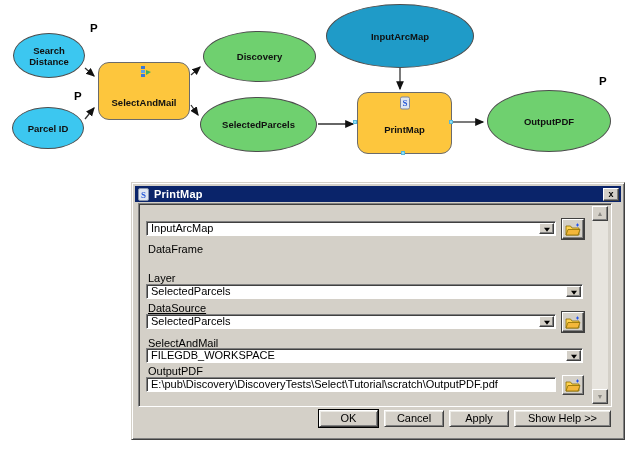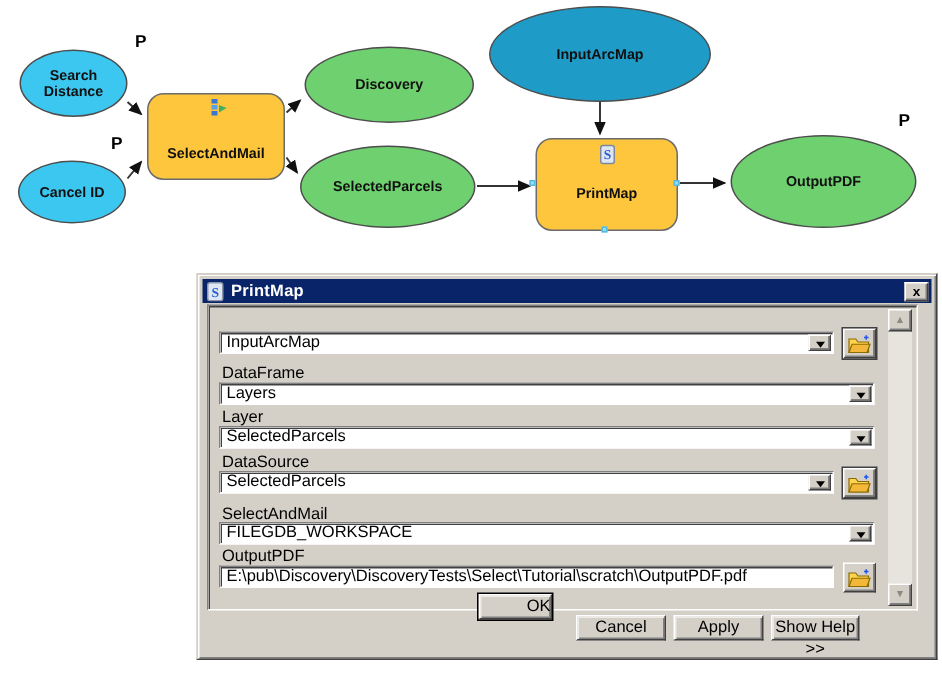--- a/index.html
+++ b/index.html
@@ -87,21 +87,21 @@
     <path d="M400,68 L400,89" stroke="#333" stroke-width="1.3" marker-end="url(#ah)" fill="none"></path>
     <path d="M453,122 L483,122" stroke="#333" stroke-width="1.3" marker-end="url(#ah)" fill="none"></path>
   </svg>
 
   <div class="node oval oval-cyan" style="left:13px; top:33px; width:72px; height:45px; padding:0 6px;">
     <span>Search Distance</span>
   </div>
   <div class="p-label" style="left:90px; top:22px;">P</div>
 
   <div class="node oval oval-cyan" style="left:12px; top:107px; width:72px; height:42px;">
-    <span>Cancel ID</span>
+    <span>Parcel ID</span>
   </div>
   <div class="p-label" style="left:74px; top:90px;">P</div>
 
   <div class="node toolbox" style="left:98px; top:62px; width:92px; height:58px; padding-top:22px;">
     <svg class="tool-icon" width="16" height="12" viewBox="0 0 16 12">
       <rect x="5" y="0" width="4" height="3" fill="#3a76d6"></rect>
       <rect x="5" y="4" width="4" height="3" fill="#5aa0e8"></rect>
       <rect x="5" y="8" width="4" height="3" fill="#3a76d6"></rect>
       <path d="M10,4 L15,6 L10,9 Z" fill="#3fae62"></path>
     </svg>
@@ -156,32 +156,28 @@
       </div>
       <div class="browse-btn outlined" style="left:423px; top:15px;">
         <svg width="16" height="13" viewBox="0 0 16 13">
           <path d="M1,3 L5.5,3 L7,5 L14,5 L14,12 L1,12 Z" fill="#ffd34f" stroke="#8a6d00" stroke-width="0.8"></path>
           <path d="M3,6.5 L15,6.5 L13,12 L1,12 Z" fill="#f3b73a" stroke="#8a6d00" stroke-width="0.8"></path>
           <path d="M12.5,0.5 v3 M11,2 h3" stroke="#2255ee" stroke-width="1"></path>
         </svg>
       </div>
 
       <div class="f-label" style="top:39px;">DataFrame</div>
-      <div class="field w-full" style="top:51px;">
-        <span>Layers</span>
-        <div class="drop-btn"></div>
-      </div>
 
       <div class="f-label" style="top:68px;">Layer</div>
       <div class="field w-full" style="top:80px;">
         <span>SelectedParcels</span>
         <div class="drop-btn"></div>
       </div>
 
-      <div class="f-label" style="top:98px;">DataSource</div>
+      <div class="f-label" style="top:98px;text-decoration:underline;">DataSource</div>
       <div class="field w-short" style="top:110px;">
         <span>SelectedParcels</span>
         <div class="drop-btn"></div>
       </div>
       <div class="browse-btn outlined" style="left:423px; top:108px;">
         <svg width="16" height="13" viewBox="0 0 16 13">
           <path d="M1,3 L5.5,3 L7,5 L14,5 L14,12 L1,12 Z" fill="#ffd34f" stroke="#8a6d00" stroke-width="0.8"></path>
           <path d="M3,6.5 L15,6.5 L13,12 L1,12 Z" fill="#f3b73a" stroke="#8a6d00" stroke-width="0.8"></path>
           <path d="M12.5,0.5 v3 M11,2 h3" stroke="#2255ee" stroke-width="1"></path>
         </svg>
@@ -204,19 +200,19 @@
           <path d="M12.5,0.5 v3 M11,2 h3" stroke="#2255ee" stroke-width="1"></path>
         </svg>
       </div>
 
       <div class="scrollbar">
         <div class="sb-btn" style="top:0;">▲</div>
         <div class="sb-btn" style="bottom:0; top:auto;">▼</div>
       </div>
     </div>
 
-    <div class="btn default" style="left:187px; top:213px; width:49px;text-align:right;">OK</div>
+    <div class="btn default" style="left:187px; top:227px; width:59px;">OK</div>
     <div class="btn" style="left:252px; top:227px; width:60px;">Cancel</div>
     <div class="btn" style="left:317px; top:227px; width:60px;">Apply</div>
-    <div class="btn" style="left:382px; top:227px; width:59px;">Show Help &gt;&gt;</div>
+    <div class="btn" style="left:382px; top:227px; width:97px;">Show Help &gt;&gt;</div>
   </div>
 
 </div>
 
 </body></html>

